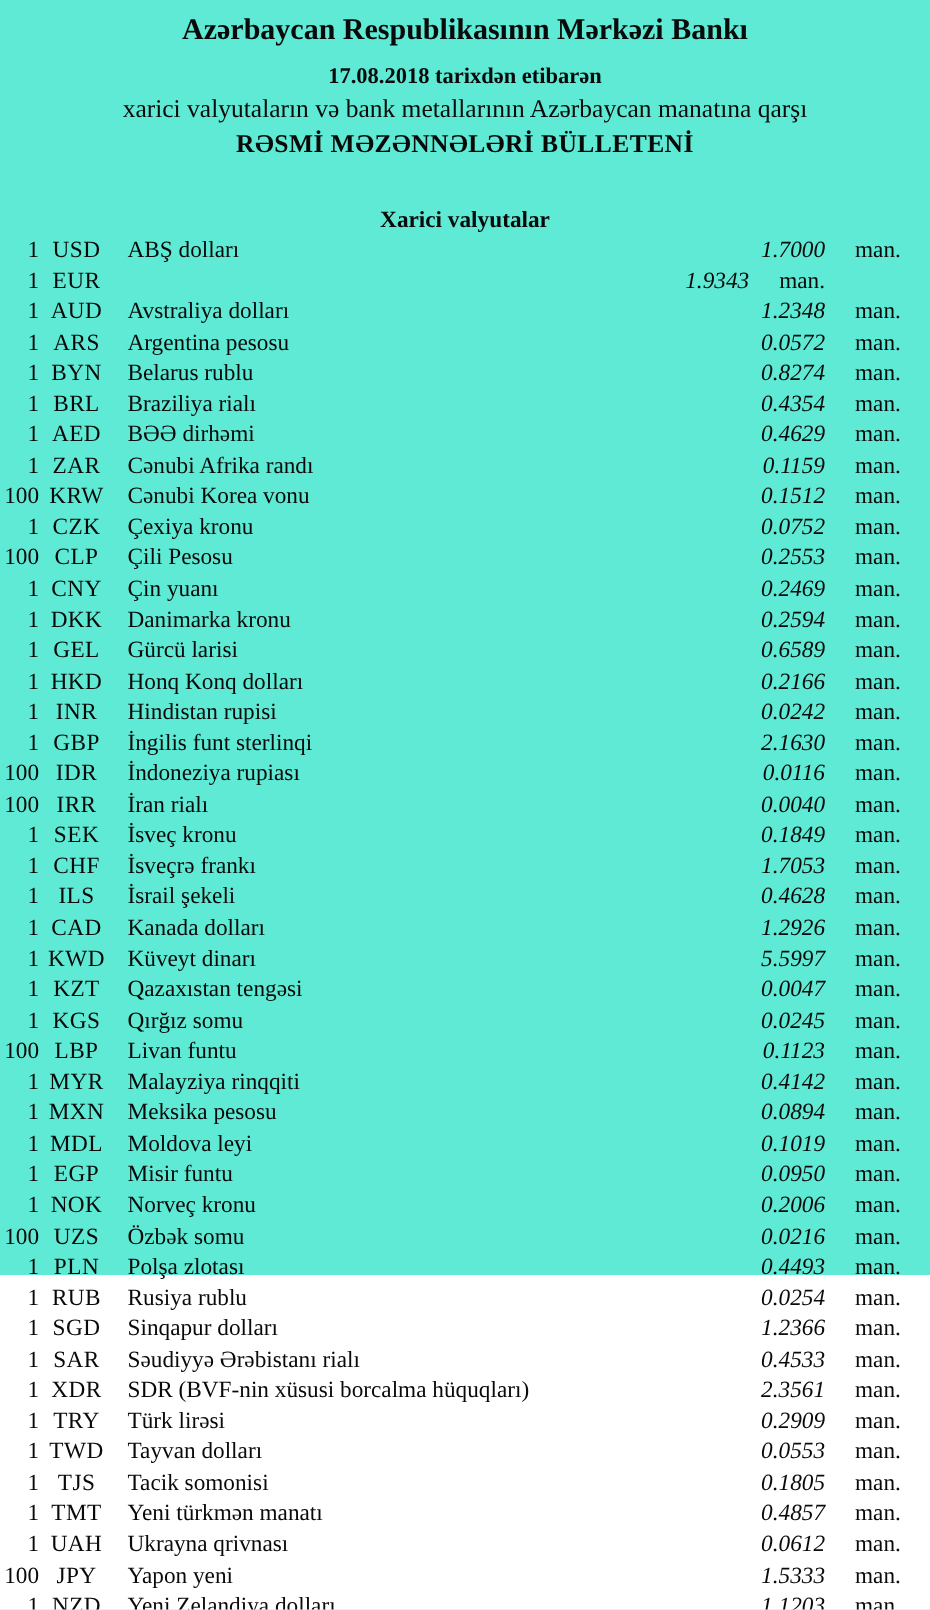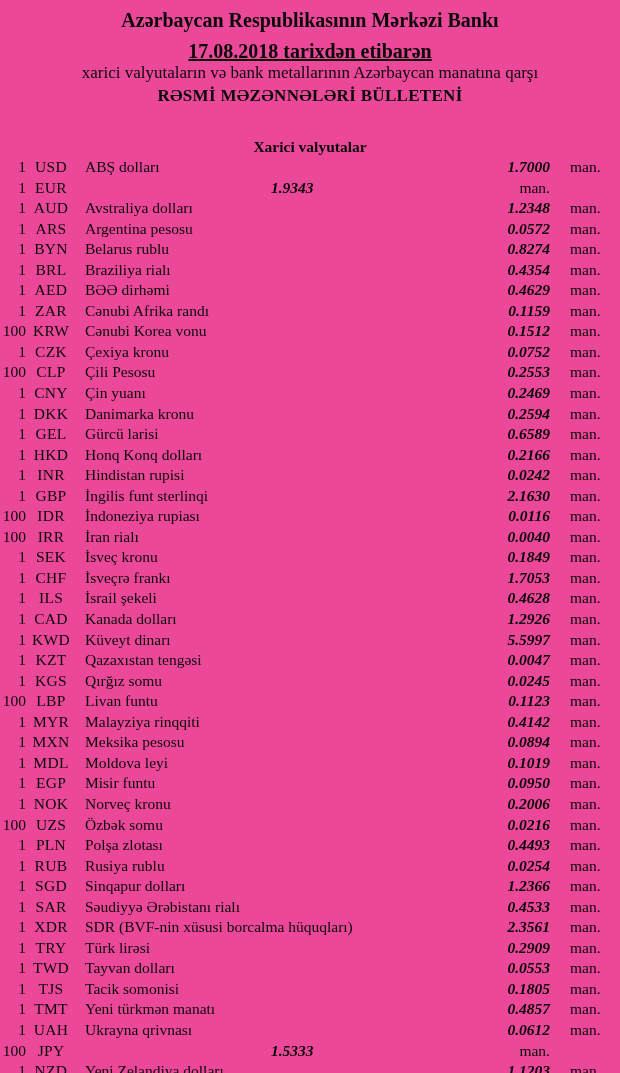--- a/index.html
+++ b/index.html
@@ -10,38 +10,37 @@
   body {
     width: 620px;
     height: 1073px;
     overflow: hidden;
     font-family: "Liberation Serif", serif;
     color: #0a0a0a;
     -webkit-font-smoothing: antialiased;
   }
   .page {
     width: 620px;
-    height: 1073px;
-    background: #ec4899;
+    height: 850px;
+    background: #5eead4;
   }
   .header {
     text-align: center;
   }
   .title {
     padding-top: 8px;
     font-size: 20px;
     font-weight: bold;
     line-height: 24px;
   }
   .sub1 {
     margin-top: 8px;
-    font-size: 20px;
+    font-size: 15px;
     font-weight: bold;
     line-height: 22px;
-    text-decoration: underline;
   }
   .sub2 {
     font-size: 17px;
     font-weight: normal;
     line-height: 22px;
   }
   .sub3 {
     font-size: 17px;
     font-weight: bold;
     line-height: 23px;
@@ -70,22 +69,22 @@
   }
   .cell-code {
     text-align: center;
     letter-spacing: 0.3px;
   }
   .cell-name {
     white-space: nowrap;
     overflow: hidden;
   }
   .cell-rate {
-    text-align: center;
-    font-weight: bold;
+    text-align: right;
+    font-weight: normal;
     font-style: italic;
   }
   .cell-unit {
     text-align: right;
     padding-left: 20px;
   }
 </style>
 </head>
 <body>
 
@@ -440,20 +439,21 @@
     <span class="cell-code">UAH</span>
     <span></span>
     <span class="cell-name">Ukrayna qrivnası</span>
     <span class="cell-rate">0.0612</span>
     <span class="cell-unit">man.</span>
   </div>
       <div class="row">
     <span class="cell-qty">100</span>
     <span class="cell-code">JPY</span>
     <span></span>
+    <span class="cell-name">Yapon yeni</span>
     <span class="cell-rate">1.5333</span>
     <span class="cell-unit">man.</span>
   </div>
       <div class="row">
     <span class="cell-qty">1</span>
     <span class="cell-code">NZD</span>
     <span></span>
     <span class="cell-name">Yeni Zelandiya dolları</span>
     <span class="cell-rate">1.1203</span>
     <span class="cell-unit">man.</span>

